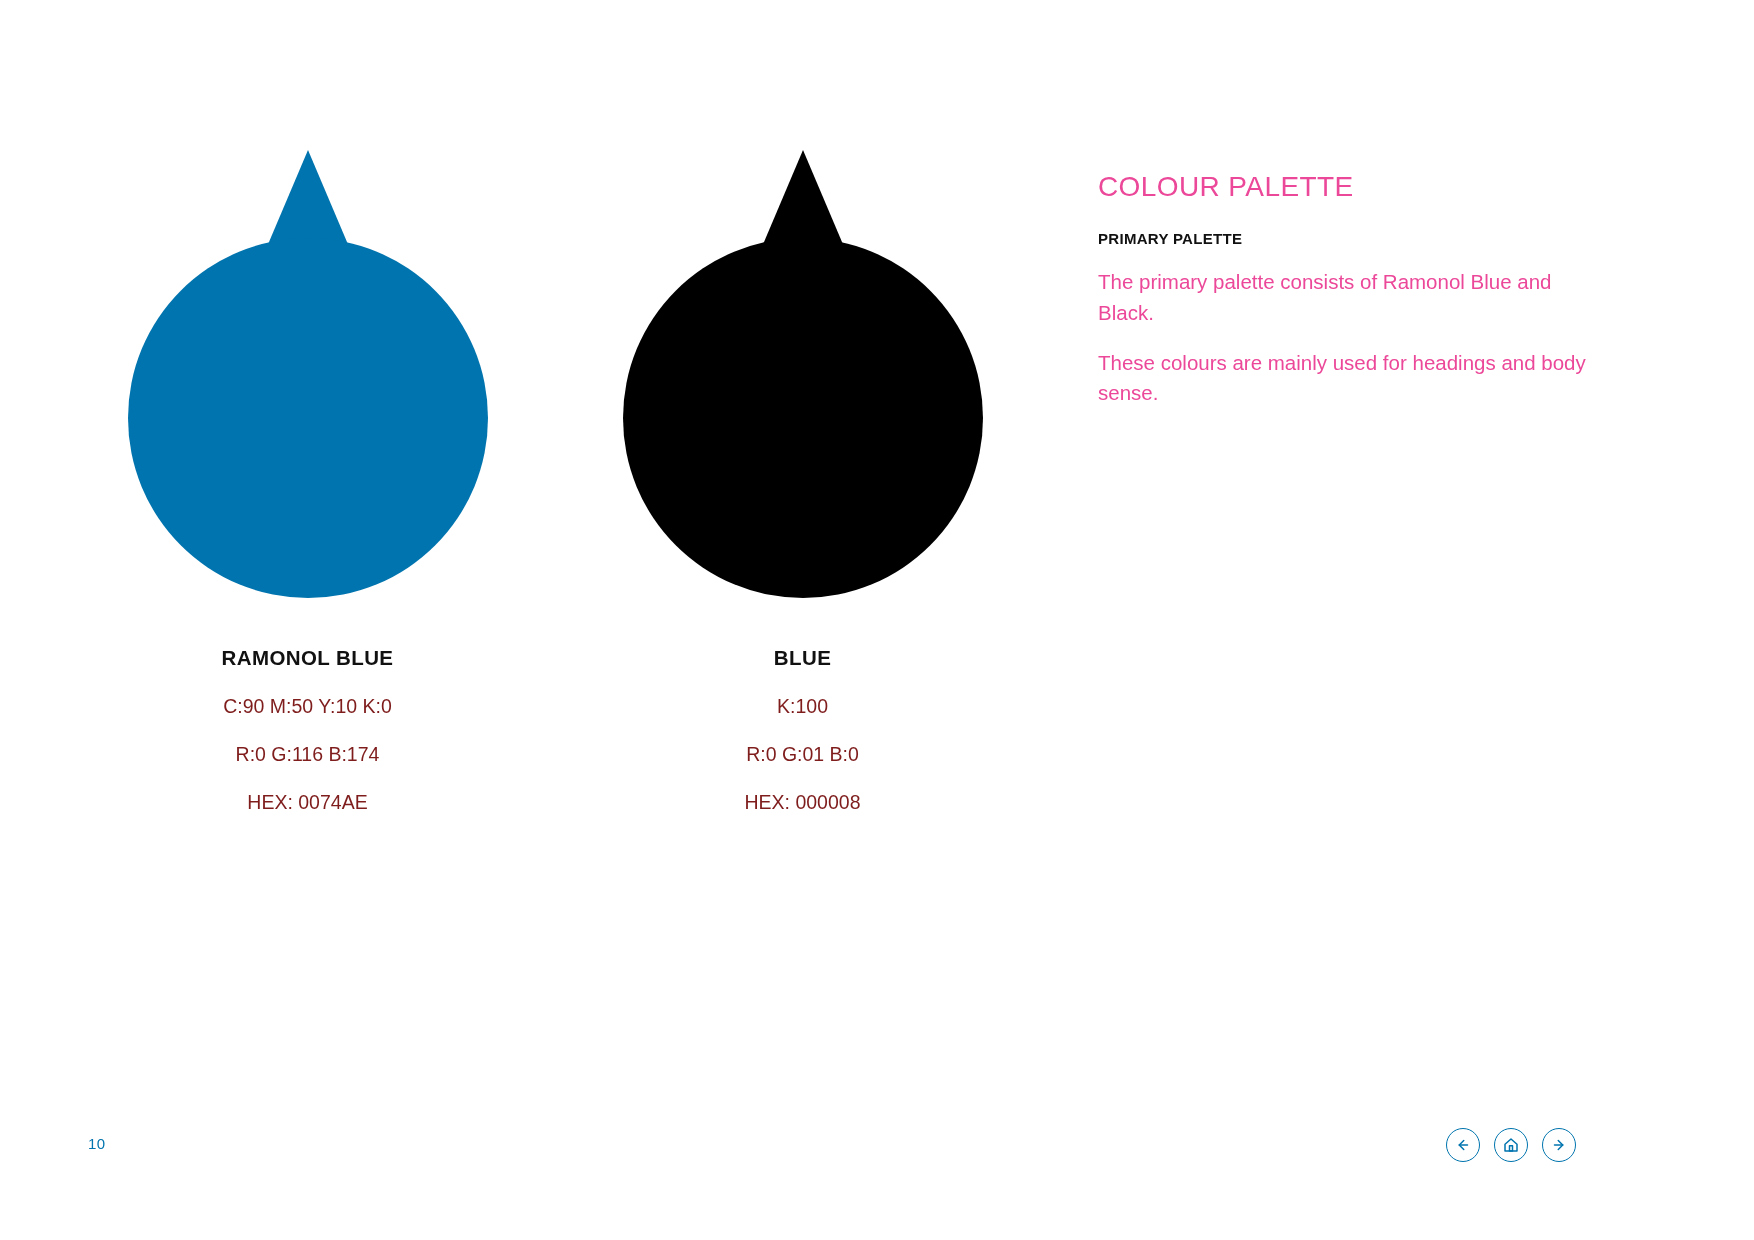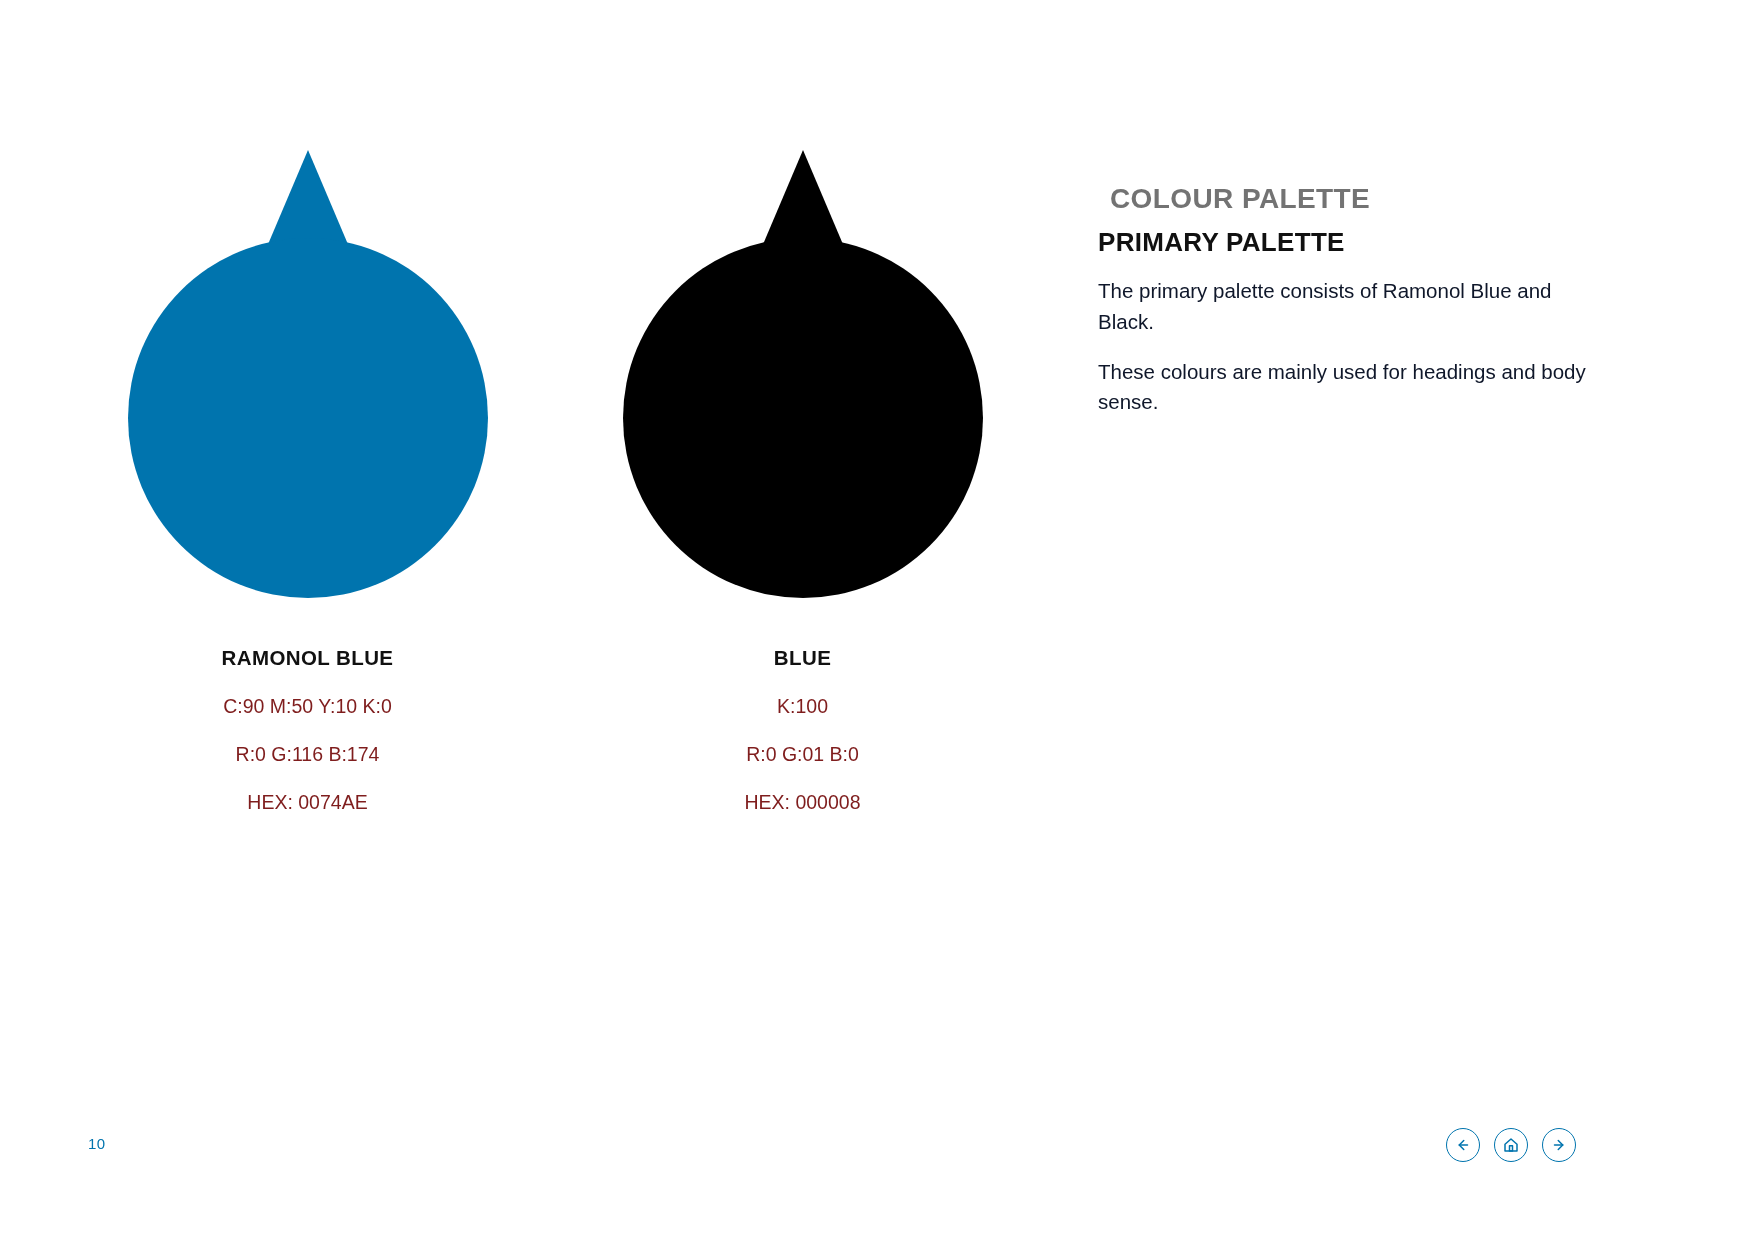--- a/index.html
+++ b/index.html
@@ -87,40 +87,40 @@
   }
 
   
   .copy {
     position: absolute;
     left: 1098px;
     top: 172px;
     width: 500px;
   }
   .copy h1 {
-    margin: 12px;
+    margin: 0;
     font-size: 28px;
-    font-weight: bold;
+    font-weight: normal;
     letter-spacing: 0.4px;
-    color: #737373;
+    color: #ec4899;
     line-height: 1.1;
   }
   .copy h2 {
-    margin: 13px 0 0 0;
-    font-size: 26px;
+    margin: 28px 0 0 0;
+    font-size: 15px;
     font-weight: bold;
     letter-spacing: 0.3px;
     color: #111111;
     line-height: 1.1;
   }
   .copy p {
     margin: 20px 0 0 0;
     font-size: 20.5px;
     line-height: 1.48;
-    color: #0f172a;
+    color: #ec4899;
   }
 
   
   .page-number {
     position: absolute;
     left: 88px;
     bottom: 88px;
     font-size: 15px;
     font-weight: normal;
     color: #0074AE;

